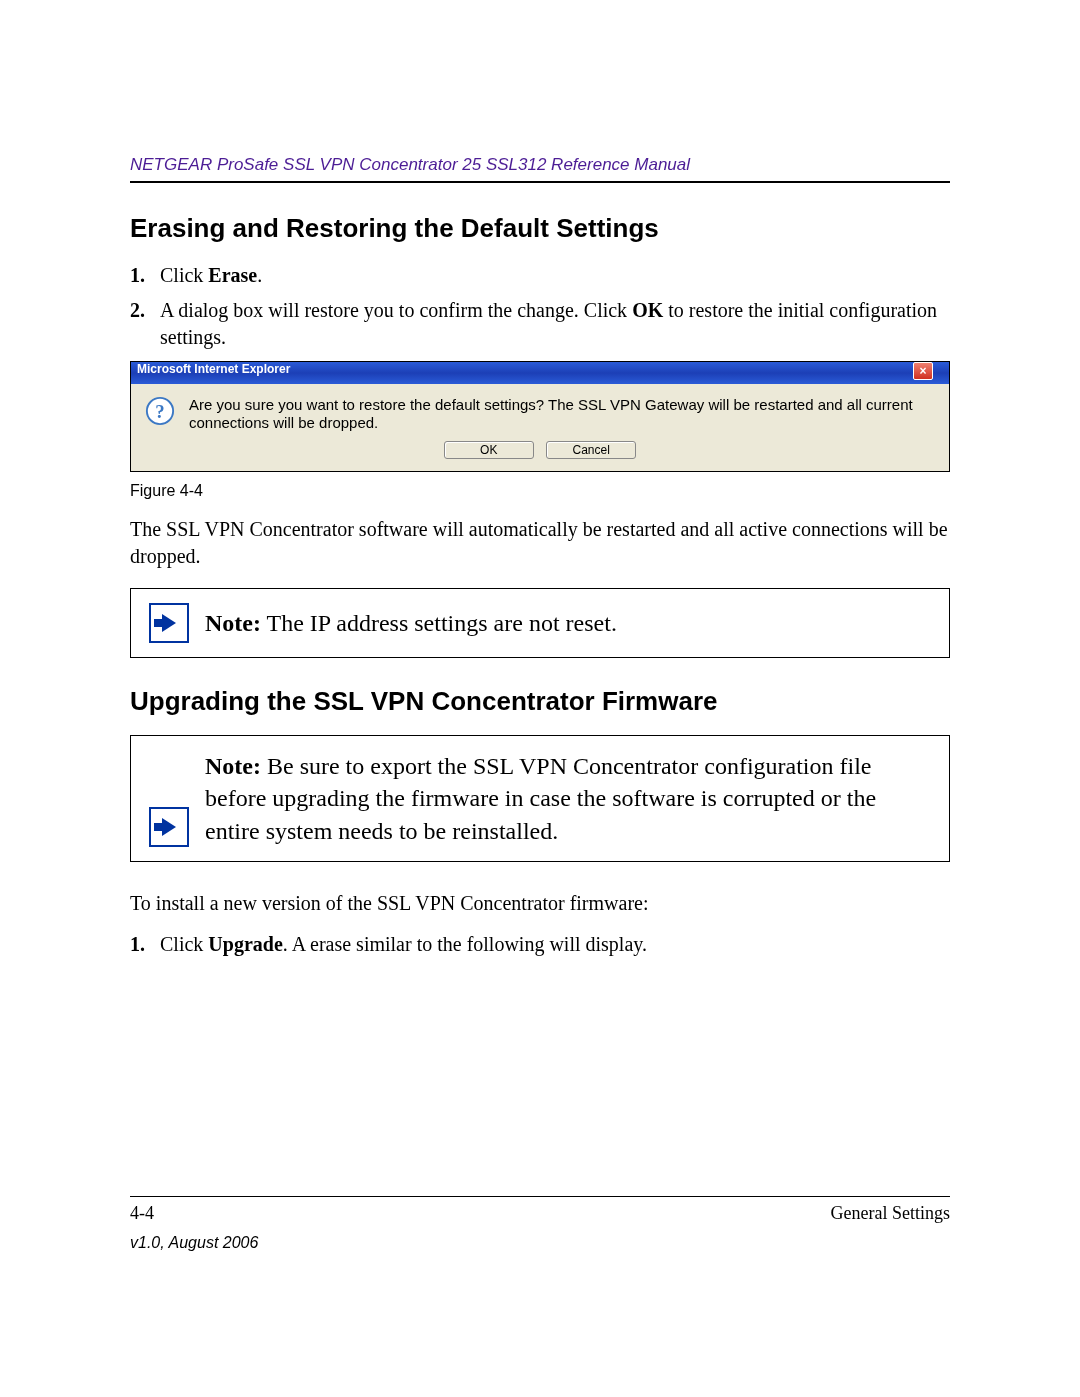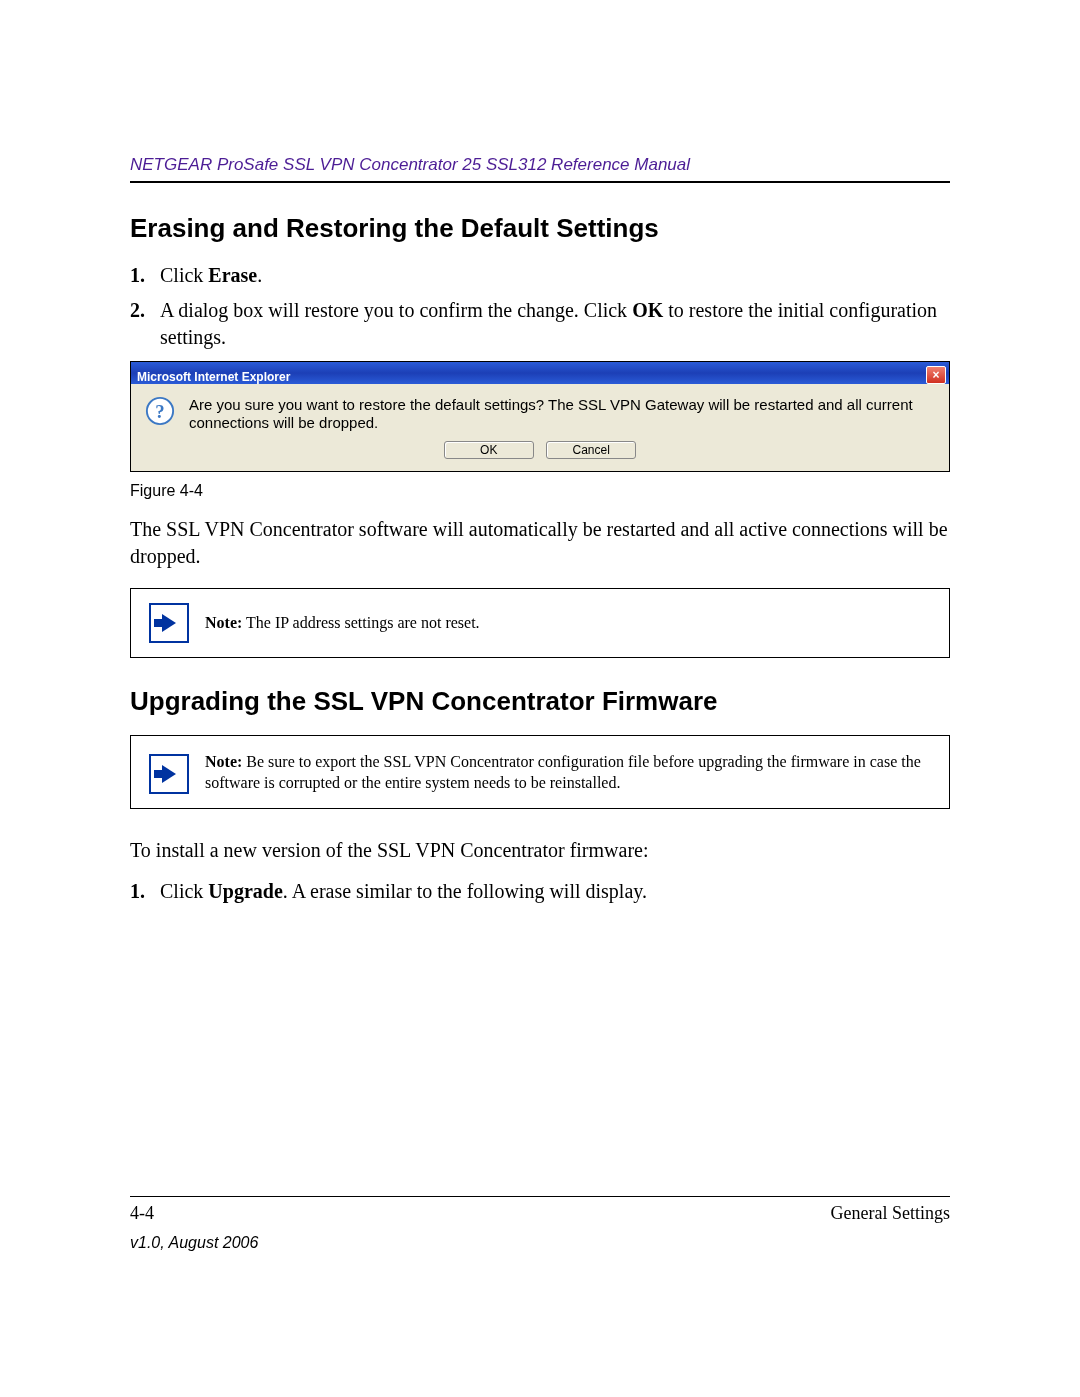--- a/index.html
+++ b/index.html
@@ -62,25 +62,25 @@
   .bold { font-weight: bold; }
   
   .dialog-frame {
     border: 1px solid #000;
     margin: 6px 0 10px 0;
     background: #ece9d8;
     font-family: Tahoma, Arial, sans-serif;
   }
   .dialog-title {
     display: flex;
-    align-items: flex-end;
+    align-items: flex-start;
     justify-content: space-between;
     height: 22px;
     background: linear-gradient(to bottom, #2a5bd7 0%, #1c3fb6 50%, #2a5bd7 100%);
-    padding: 0 3px 0 6px;
+    padding: 0 16px 0 6px;
   }
   .dialog-title-text {
     color: #fff;
     font-weight: bold;
     font-size: 12px;
   }
   .dialog-close {
     width: 18px;
     height: 16px;
     background: linear-gradient(to bottom, #f08070, #d03020);
@@ -162,21 +162,21 @@
   .note-arrow::before {
     content: "";
     position: absolute;
     left: -22px;
     top: -4px;
     width: 10px;
     height: 8px;
     background: #0033a0;
   }
   .note-text {
-    font-size: 16px;
+    font-size: 24px;
     line-height: 1.35;
   }
   .footer {
     position: absolute;
     left: 130px;
     right: 130px;
     bottom: 145px;
     border-top: 1.5px solid #000;
     padding-top: 6px;
   }

